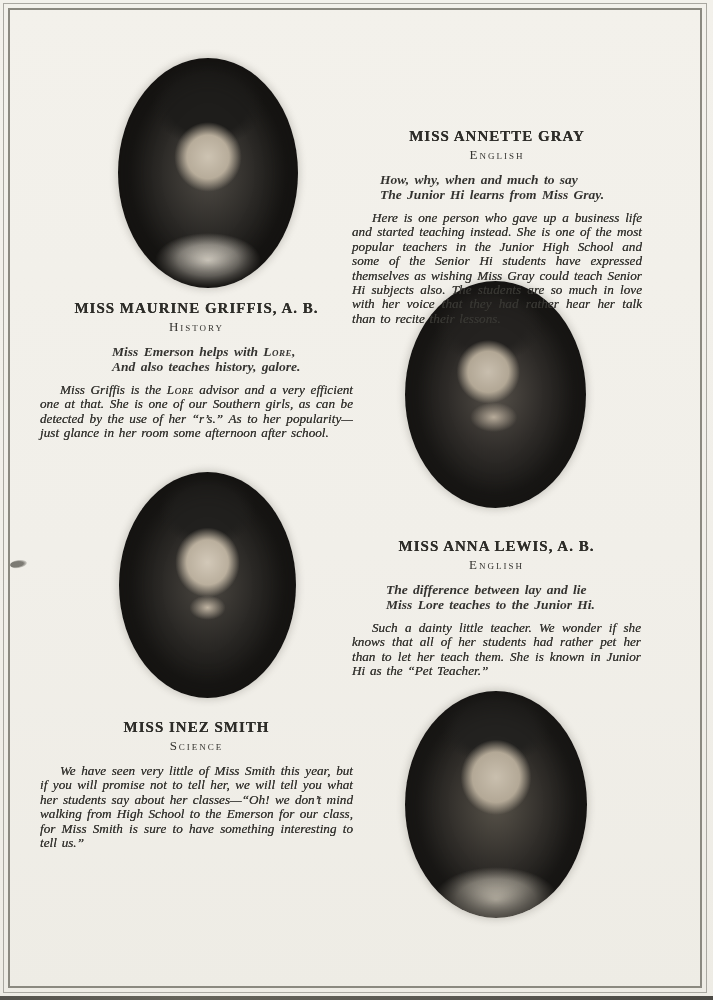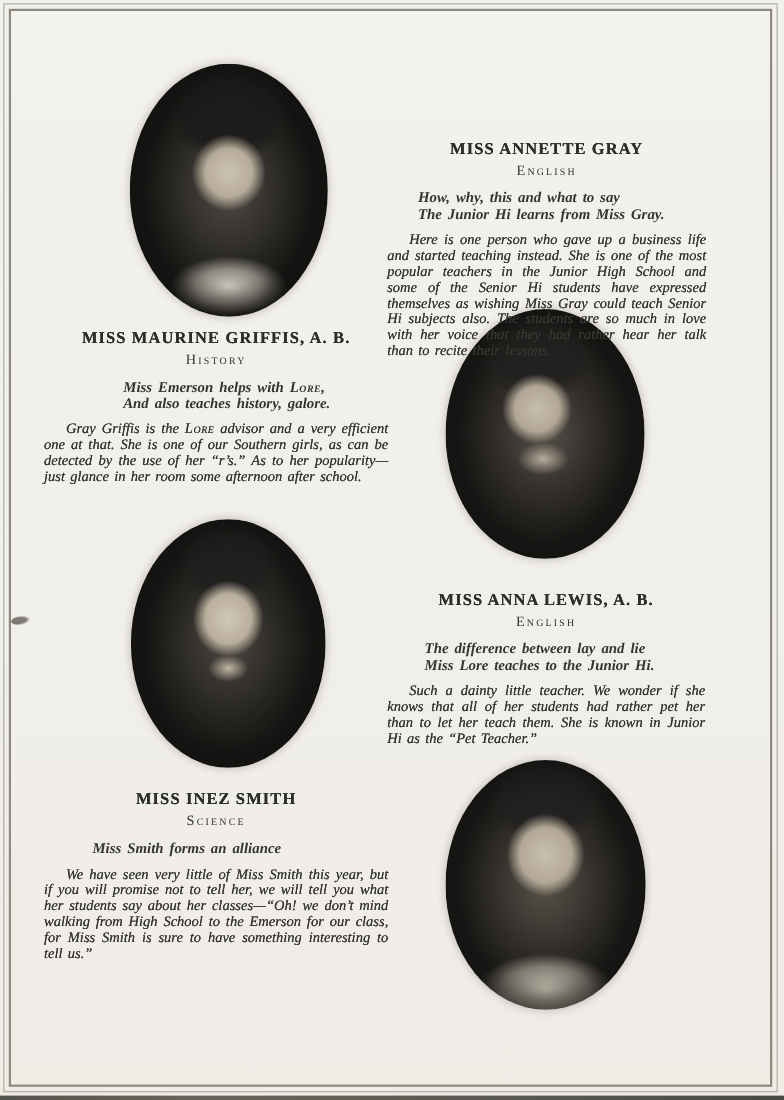--- a/index.html
+++ b/index.html
@@ -110,48 +110,47 @@
 
   <div class="portrait por-tl" title="Oval black-and-white portrait of a smiling woman wearing glasses and a white lace collar"></div>
   <div class="portrait por-mr" title="Oval black-and-white portrait of a young woman with round glasses, bobbed hair and a dark dress"></div>
   <div class="portrait por-bl" title="Oval black-and-white portrait of a young woman with dark parted hair and a dark dress"></div>
   <div class="portrait por-br" title="Oval black-and-white portrait of a woman with dark bobbed hair and a light blouse"></div>
 
   <section class="bio" id="bio-gray">
     <h2 class="t-name">MISS ANNETTE GRAY</h2>
     <div class="t-subj">English</div>
     <div class="t-quote">
-      <div>How, why, this and what to say</div>
+      <div>How, why, when and much to say</div>
       <div>The Junior Hi learns from Miss Gray.</div>
     </div>
     <p class="t-para">Here is one person who gave up a business life and started teaching instead. She is one of the most popular teachers in the Junior High School and some of the Senior Hi students have expressed themselves as wishing Miss Gray could teach Senior Hi subjects also. The students are so much in love with her voice that they had rather hear her talk than to recite their lessons.</p>
   </section>
 
   <section class="bio" id="bio-griffis">
     <h2 class="t-name">MISS MAURINE GRIFFIS, A. B.</h2>
     <div class="t-subj">History</div>
     <div class="t-quote">
       <div><span>Miss Emerson helps with </span><span class="sc">Lore</span><span>,</span></div>
       <div>And also teaches history, galore.</div>
     </div>
-    <p class="t-para"><span>Gray Griffis is the </span><span class="sc">Lore</span><span> advisor and a very efficient one at that. She is one of our Southern girls, as can be detected by the use of her “r’s.” As to her popularity—just glance in her room some afternoon after school.</span></p>
+    <p class="t-para"><span>Miss Griffis is the </span><span class="sc">Lore</span><span> advisor and a very efficient one at that. She is one of our Southern girls, as can be detected by the use of her “r’s.” As to her popularity—just glance in her room some afternoon after school.</span></p>
   </section>
 
   <section class="bio" id="bio-lewis">
     <h2 class="t-name">MISS ANNA LEWIS, A. B.</h2>
     <div class="t-subj">English</div>
     <div class="t-quote">
       <div>The difference between lay and lie</div>
       <div>Miss Lore teaches to the Junior Hi.</div>
     </div>
     <p class="t-para">Such a dainty little teacher. We wonder if she knows that all of her students had rather pet her than to let her teach them. She is known in Junior Hi as the “Pet Teacher.”</p>
   </section>
 
   <section class="bio" id="bio-smith">
     <h2 class="t-name">MISS INEZ SMITH</h2>
     <div class="t-subj">Science</div>
     <div class="t-quote">
-      <div>Miss Smith forms an alliance</div>
     </div>
     <p class="t-para">We have seen very little of Miss Smith this year, but if you will promise not to tell her, we will tell you what her students say about her classes—“Oh! we don’t mind walking from High School to the Emerson for our class, for Miss Smith is sure to have something interesting to tell us.”</p>
   </section>
 
 </div>
 
 </body></html>

